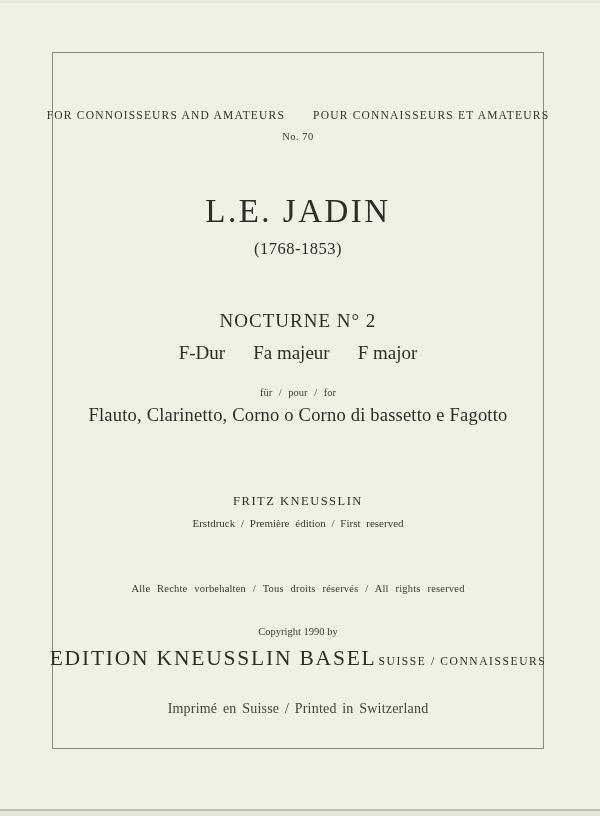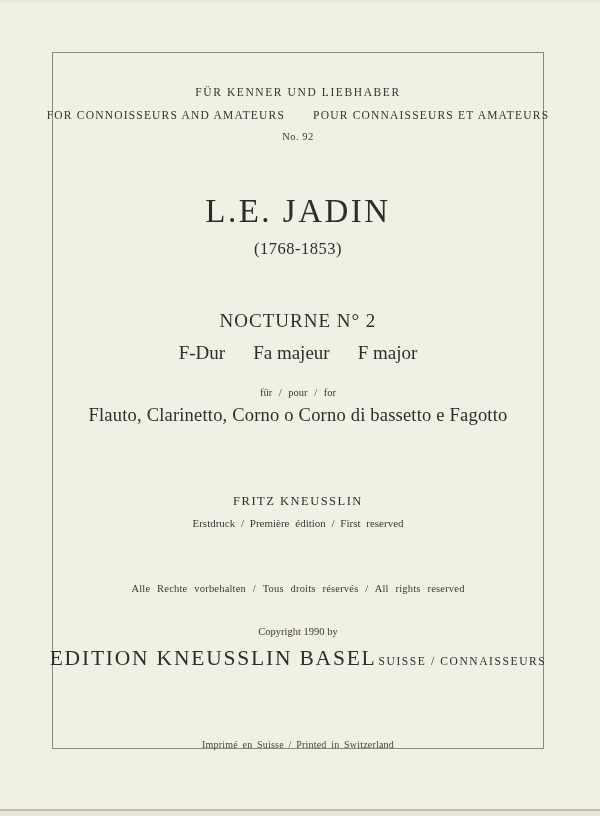--- a/index.html
+++ b/index.html
@@ -52,37 +52,36 @@
   .instrumentation  { top: 351px; font-size: 18.5px; letter-spacing: 0.2px; line-height: 23px; }
   .edited-label     { top: 419px; font-size: 11px;  word-spacing: 3px; line-height: 14px; color: #3b3a32; }
   .editor-name      { top: 441px; font-size: 12.5px; letter-spacing: 1.5px; line-height: 15px; }
   .edition-line     { top: 463px; font-size: 11px;  word-spacing: 3px; line-height: 14px; color: #3b3a32; }
   .rights-line      { top: 529px; font-size: 10.5px; word-spacing: 4px; letter-spacing: 0.2px; line-height: 13px; color: #3b3a32; }
   .copyright-line   { top: 572px; font-size: 10.5px; line-height: 13px; color: #3b3a32; }
   .publisher-row    { top: 592px; line-height: 26px;
                       display: flex; justify-content: center; align-items: baseline; gap: 2px; }
   .publisher-name   { font-size: 21.5px; letter-spacing: 1.8px; }
   .publisher-country{ font-size: 11.5px; letter-spacing: 1.6px; }
-  .printed-line     { top: 650px; font-size: 10px; word-spacing: 2px; letter-spacing: 0.2px; line-height: 12px; color: #45443a; margin-top: 36px; }
+  .printed-line     { top: 650px; font-size: 14px; word-spacing: 2px; letter-spacing: 0.2px; line-height: 12px; color: #45443a; }
 </style>
 </head>
 <body>
 
 <div class="scan-top"></div>
 
 <div class="frame">
 
-  <div class="series-de">FÜR KENNER UND LIEBHABER</div>
 
   <div class="series-row">
     <span>FOR CONNOISSEURS AND AMATEURS</span>
     <span>POUR CONNAISSEURS ET AMATEURS</span>
   </div>
 
-  <div class="catalog-number">No. 92</div>
+  <div class="catalog-number">No. 70</div>
 
   <div class="composer-name">L.E. JADIN</div>
 
   <div class="composer-dates">(1768-1853)</div>
 
   <div class="work-title">NOCTURNE N° 2</div>
 
   <div class="key-row">
     <span>F-Dur</span>
     <span>Fa majeur</span>

